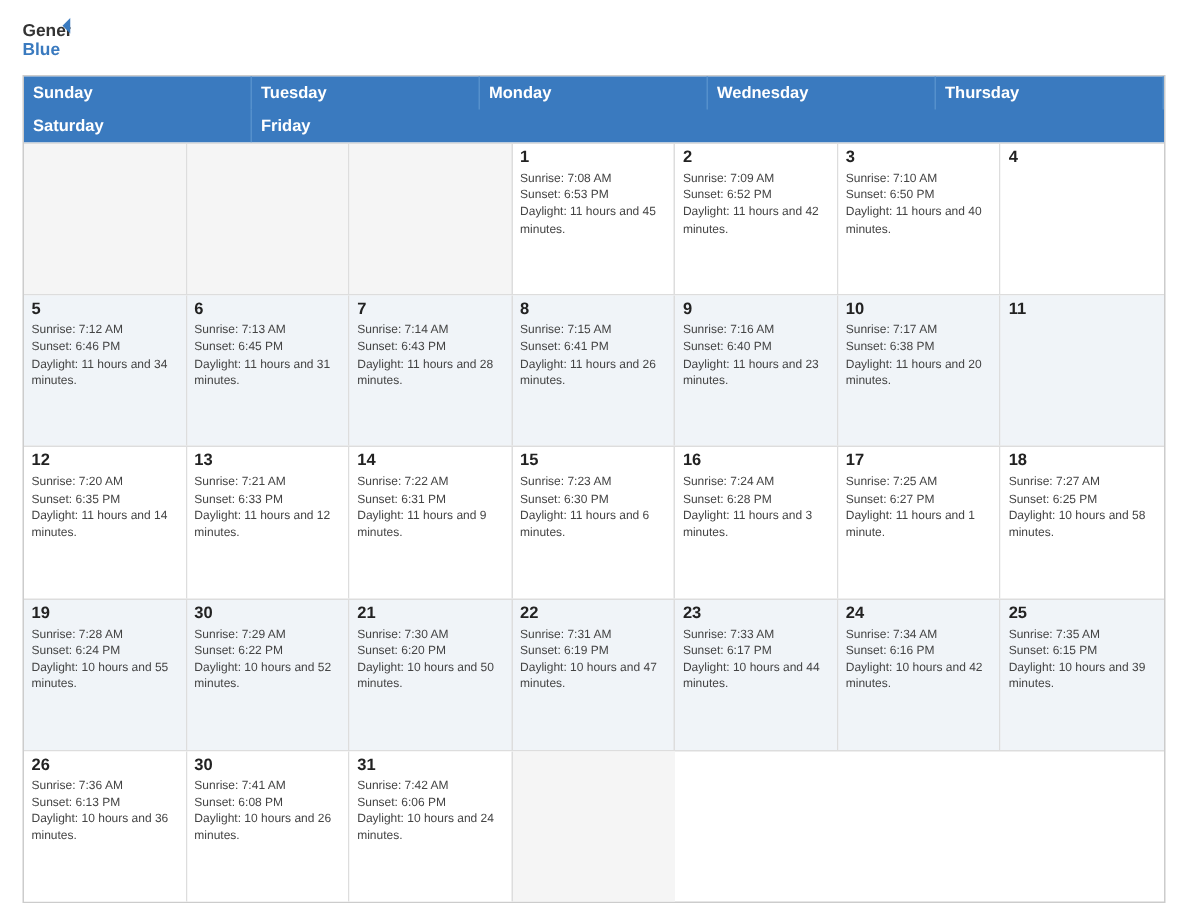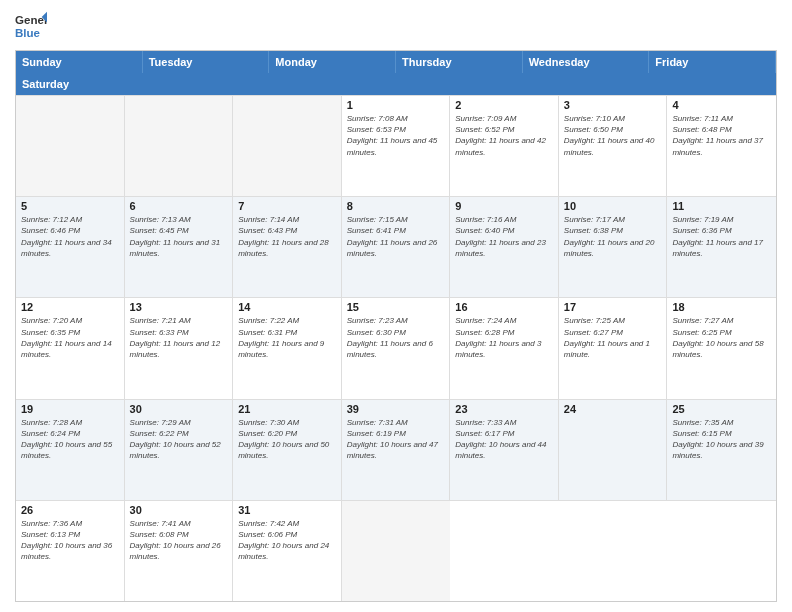--- a/index.html
+++ b/index.html
@@ -45,21 +45,21 @@
       color: #555;
     }
     .calendar {
       flex: 1;
       display: flex;
       flex-direction: column;
       border: 1px solid #ccc;
     }
     .cal-header {
       display: grid;
-      grid-template-columns: repeat(6, 1fr);
+      grid-template-columns: repeat(5, 1fr);
       background: #3a7abf;
     }
     .cal-header-cell {
       color: white;
       font-size: 11px;
       font-weight: bold;
       padding: 5px 6px;
       text-align: left;
       border-right: 1px solid #5590cc;
     }
@@ -89,21 +89,20 @@
     .day-num {
       font-size: 11px;
       font-weight: bold;
       margin-bottom: 2px;
       color: #222;
     }
     .day-info {
       font-size: 8px;
       line-height: 1.4;
       color: #444;
-      font-style: italic;
     }
   </style>
 </head>
 <body>
 
 <div class="page">
   <div class="header">
     <div class="logo">
       <svg class="logo-icon" viewBox="0 0 36 36">
         <text x="0" y="16" font-size="13" font-weight="bold" fill="#333">General</text>
@@ -115,45 +114,44 @@
       <div class="month-title"></div>
       <div class="subtitle"></div>
     </div>
   </div>
 
   <div class="calendar">
     <div class="cal-header">
     <div class="cal-header-cell">Sunday</div>
         <div class="cal-header-cell">Tuesday</div>
         <div class="cal-header-cell">Monday</div>
+        <div class="cal-header-cell">Wednesday</div>
         <div class="cal-header-cell">Thursday</div>
-        <div class="cal-header-cell">Wednesday</div>
+        <div class="cal-header-cell">Saturday</div>
         <div class="cal-header-cell">Friday</div>
-        <div class="cal-header-cell">Saturday</div>
       </div>
     <div class="cal-body">
     <div class="cal-row">
           <div class="cal-cell empty"></div>
           <div class="cal-cell empty"></div>
           <div class="cal-cell empty"></div>
           <div class="cal-cell">
             <div class="day-num">1</div>
             <div class="day-info">Sunrise: 7:08 AM<br>Sunset: 6:53 PM<br>Daylight: 11 hours and 45 minutes.</div>
           </div>
           <div class="cal-cell">
             <div class="day-num">2</div>
             <div class="day-info">Sunrise: 7:09 AM<br>Sunset: 6:52 PM<br>Daylight: 11 hours and 42 minutes.</div>
           </div>
           <div class="cal-cell">
             <div class="day-num">3</div>
             <div class="day-info">Sunrise: 7:10 AM<br>Sunset: 6:50 PM<br>Daylight: 11 hours and 40 minutes.</div>
           </div>
           <div class="cal-cell">
             <div class="day-num">4</div>
-            <div class="day-info">Sunrise: 7:11 AM<br>Sunset: 6:48 PM<br>Daylight: 11 hours and 37 minutes.</div>
           </div>
         </div>
         <div class="cal-row">
           <div class="cal-cell alt-row">
             <div class="day-num">5</div>
             <div class="day-info">Sunrise: 7:12 AM<br>Sunset: 6:46 PM<br>Daylight: 11 hours and 34 minutes.</div>
           </div>
           <div class="cal-cell alt-row">
             <div class="day-num">6</div>
             <div class="day-info">Sunrise: 7:13 AM<br>Sunset: 6:45 PM<br>Daylight: 11 hours and 31 minutes.</div>
@@ -169,21 +167,20 @@
           <div class="cal-cell alt-row">
             <div class="day-num">9</div>
             <div class="day-info">Sunrise: 7:16 AM<br>Sunset: 6:40 PM<br>Daylight: 11 hours and 23 minutes.</div>
           </div>
           <div class="cal-cell alt-row">
             <div class="day-num">10</div>
             <div class="day-info">Sunrise: 7:17 AM<br>Sunset: 6:38 PM<br>Daylight: 11 hours and 20 minutes.</div>
           </div>
           <div class="cal-cell alt-row">
             <div class="day-num">11</div>
-            <div class="day-info">Sunrise: 7:19 AM<br>Sunset: 6:36 PM<br>Daylight: 11 hours and 17 minutes.</div>
           </div>
         </div>
         <div class="cal-row">
           <div class="cal-cell">
             <div class="day-num">12</div>
             <div class="day-info">Sunrise: 7:20 AM<br>Sunset: 6:35 PM<br>Daylight: 11 hours and 14 minutes.</div>
           </div>
           <div class="cal-cell">
             <div class="day-num">13</div>
             <div class="day-info">Sunrise: 7:21 AM<br>Sunset: 6:33 PM<br>Daylight: 11 hours and 12 minutes.</div>
@@ -216,29 +213,30 @@
           </div>
           <div class="cal-cell alt-row">
             <div class="day-num">30</div>
             <div class="day-info">Sunrise: 7:29 AM<br>Sunset: 6:22 PM<br>Daylight: 10 hours and 52 minutes.</div>
           </div>
           <div class="cal-cell alt-row">
             <div class="day-num">21</div>
             <div class="day-info">Sunrise: 7:30 AM<br>Sunset: 6:20 PM<br>Daylight: 10 hours and 50 minutes.</div>
           </div>
           <div class="cal-cell alt-row">
-            <div class="day-num">39</div>
+            <div class="day-num">22</div>
             <div class="day-info">Sunrise: 7:31 AM<br>Sunset: 6:19 PM<br>Daylight: 10 hours and 47 minutes.</div>
           </div>
           <div class="cal-cell alt-row">
             <div class="day-num">23</div>
             <div class="day-info">Sunrise: 7:33 AM<br>Sunset: 6:17 PM<br>Daylight: 10 hours and 44 minutes.</div>
           </div>
           <div class="cal-cell alt-row">
             <div class="day-num">24</div>
+            <div class="day-info">Sunrise: 7:34 AM<br>Sunset: 6:16 PM<br>Daylight: 10 hours and 42 minutes.</div>
           </div>
           <div class="cal-cell alt-row">
             <div class="day-num">25</div>
             <div class="day-info">Sunrise: 7:35 AM<br>Sunset: 6:15 PM<br>Daylight: 10 hours and 39 minutes.</div>
           </div>
         </div>
         <div class="cal-row">
           <div class="cal-cell">
             <div class="day-num">26</div>
             <div class="day-info">Sunrise: 7:36 AM<br>Sunset: 6:13 PM<br>Daylight: 10 hours and 36 minutes.</div>

